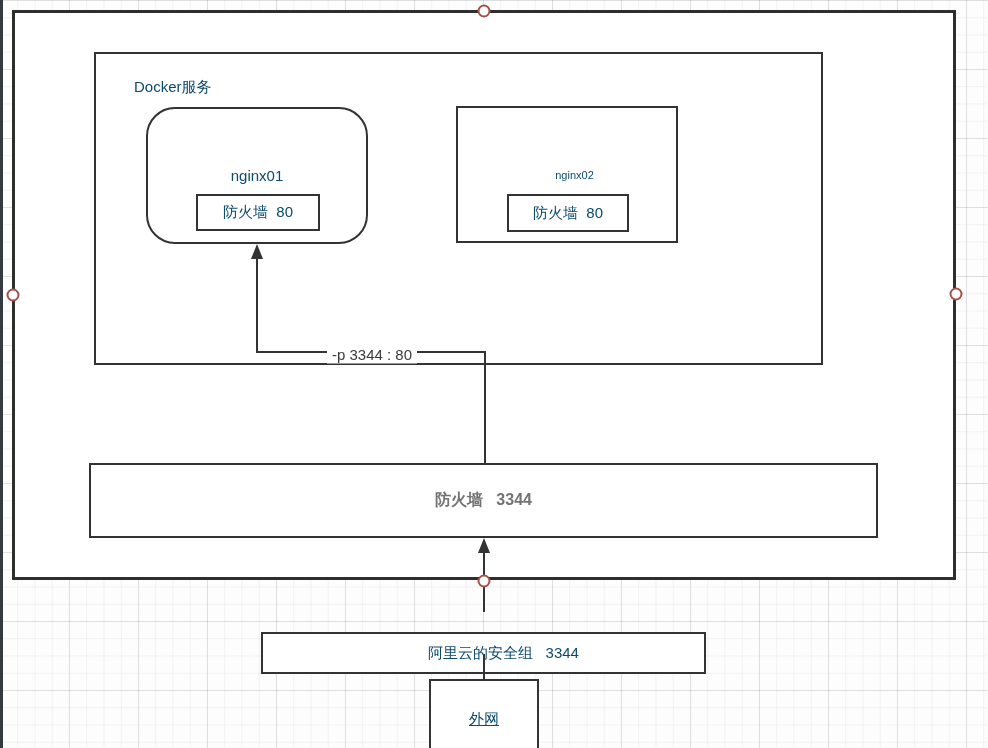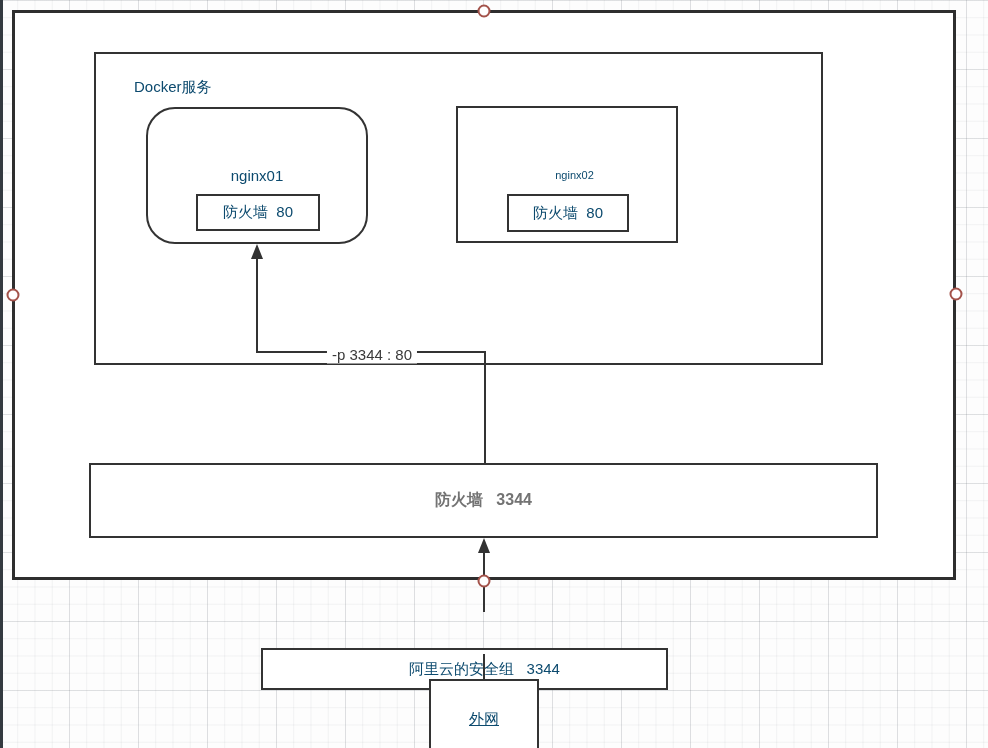--- a/index.html
+++ b/index.html
@@ -76,21 +76,21 @@
     <div class="lbl" style="font-size:11px;margin-left:15px;">nginx02</div>
   </div>
   <div class="shape flex-center" style="left:507px;top:194px;width:122px;height:38px;z-index:3;">
     <div class="lbl" style="font-size:15px;">防火墙  80</div>
   </div>
 
   <div class="shape flex-center" style="left:89px;top:463px;width:789px;height:75px;">
     <div class="lbl" style="font-size:16px;font-weight:bold;color:#737373;">防火墙   3344</div>
   </div>
 
-  <div class="shape flex-center" style="left:261px;top:648px;width:407px;height:42px;padding-left:40px;">
+  <div class="shape flex-center" style="left:261px;top:632px;width:445px;height:42px;padding-left:40px;">
     <div class="lbl" style="font-size:15px;">阿里云的安全组   3344</div>
   </div>
 
   <div class="shape flex-center" style="left:429px;top:679px;width:110px;height:80px;">
     <div class="lbl" style="font-size:15px;text-decoration:underline;">外网</div>
   </div>
 
   <div>
     <div class="arrow-up" style="left:251px;top:244px;"></div>
     <div class="edge-seg" style="left:256px;top:257px;width:2px;height:96px;"></div>

